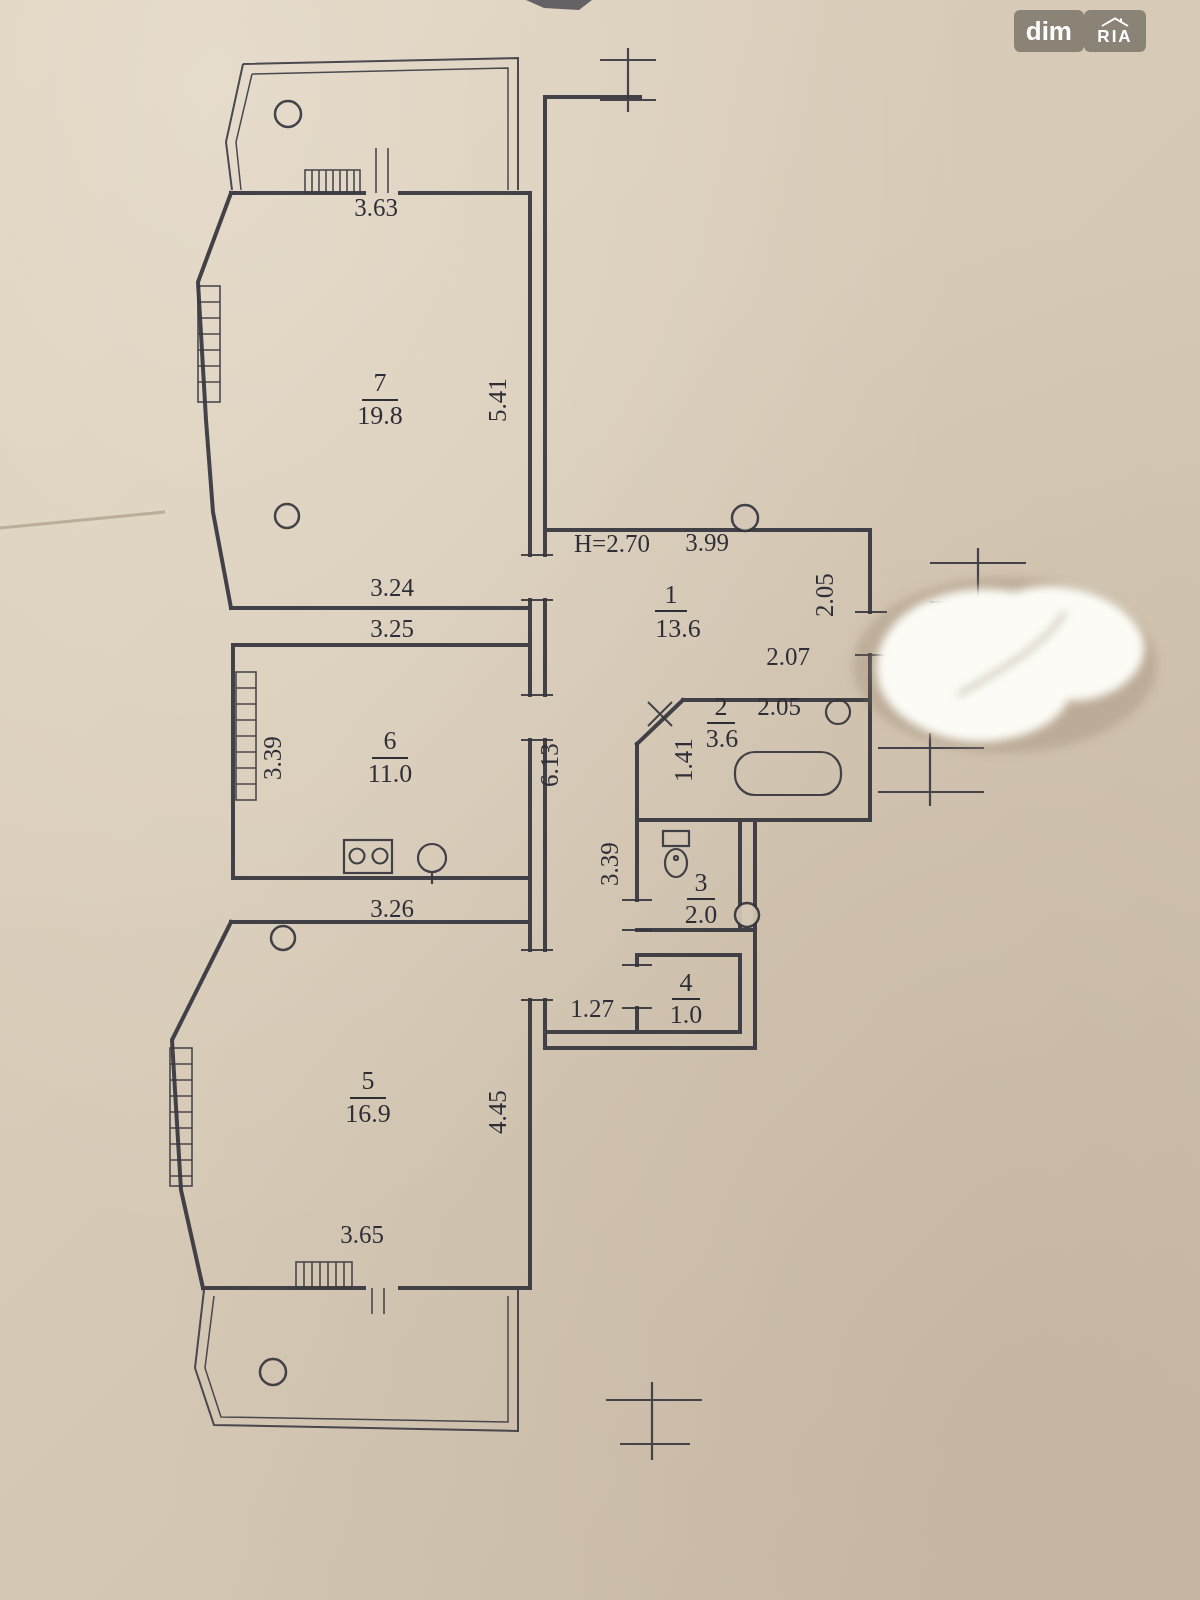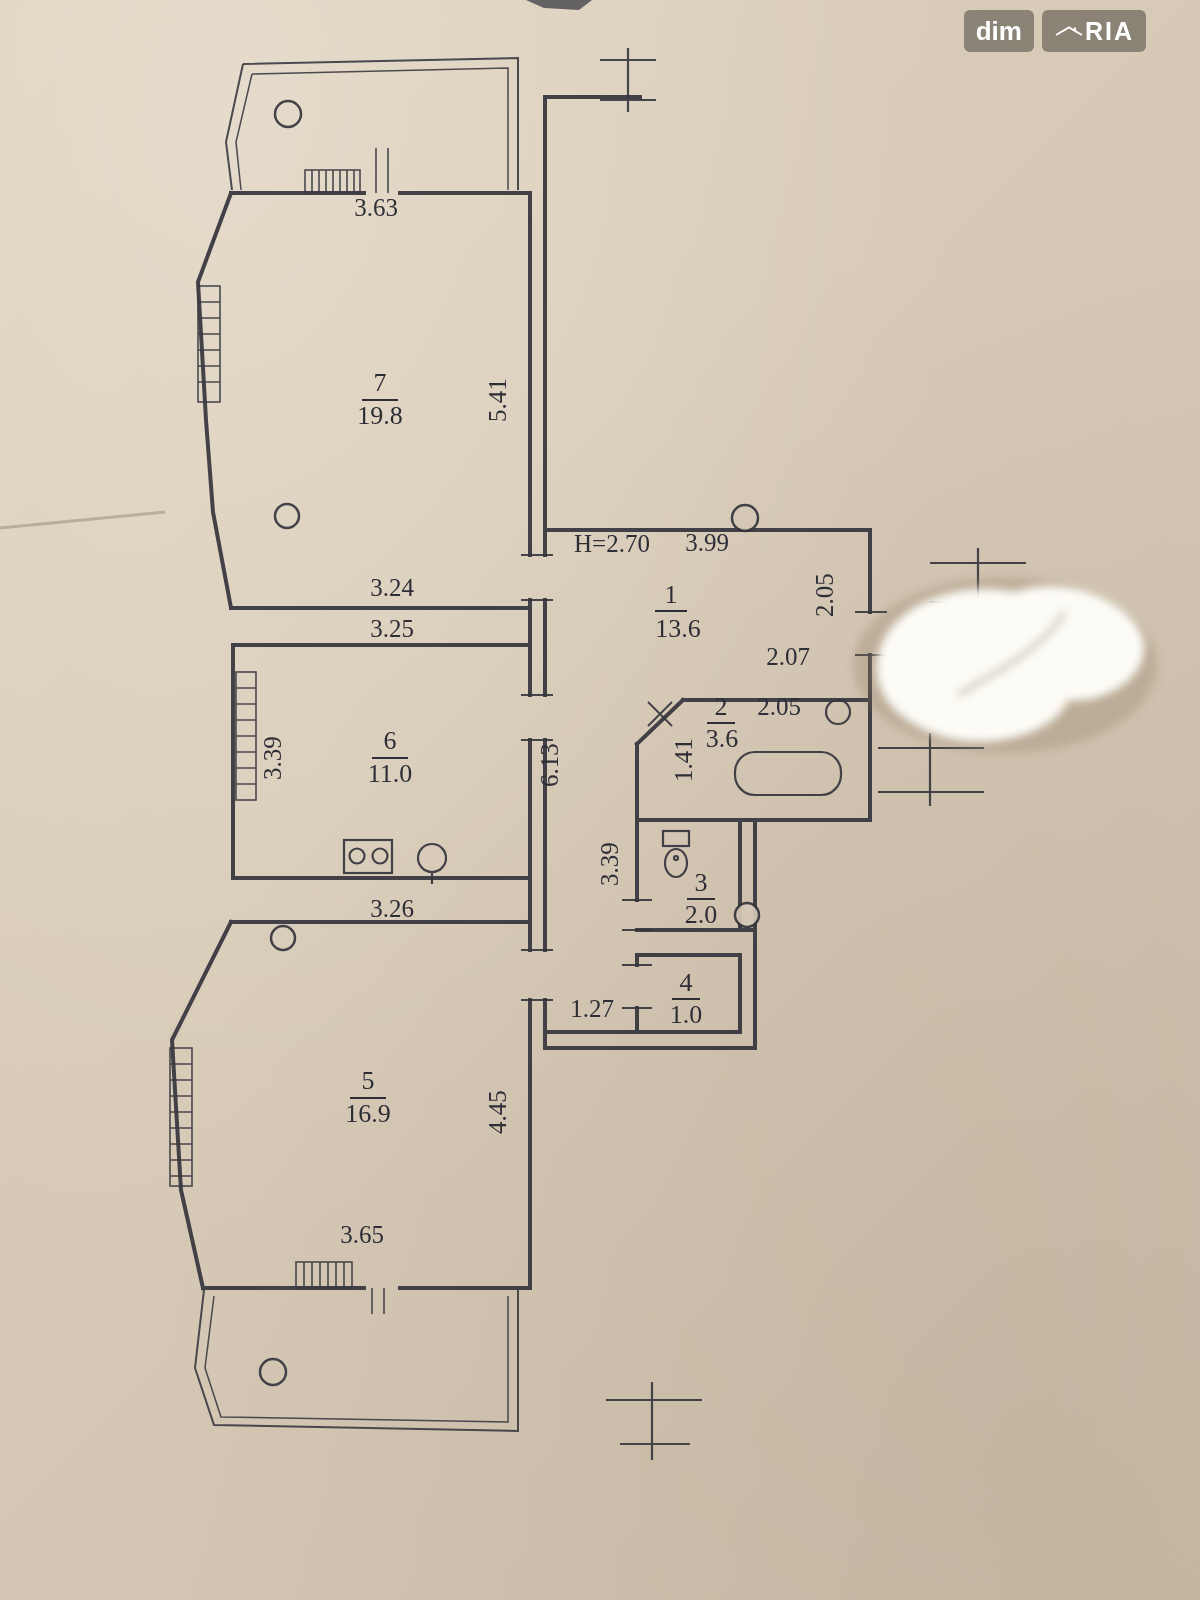--- a/index.html
+++ b/index.html
@@ -10,28 +10,28 @@
       radial-gradient(ellipse at 18% 6%, rgba(255,250,238,0.30), rgba(255,250,238,0) 55%),
       radial-gradient(ellipse at 85% 90%, rgba(120,100,75,0.12), rgba(120,100,75,0) 60%),
       linear-gradient(135deg,#ddd0bd 0%, #d6c9b6 45%, #ccbfab 100%);
   }
   svg.plan{position:absolute;left:0;top:0;}
   svg.plan text{
     font-family:"Liberation Serif",serif;
     font-size:26px;fill:#2e2e37;text-anchor:middle;
   }
   svg.plan text.dim{font-size:25px;}
-  .watermark{position:absolute;top:10px;right:54px;display:flex;gap:8px;justify-content:space-between;}
+  .watermark{position:absolute;top:10px;right:54px;display:flex;justify-content:space-between;}
   .wm-badge{
     min-width:62px;height:42px;background:rgba(75,72,66,0.55);border-radius:6px;
     color:#fff;display:flex;align-items:center;justify-content:center;
     font-family:"Liberation Sans",sans-serif;font-weight:bold;font-size:26px;
     padding:0 12px;box-sizing:border-box;
   }
-  .wm-ria{flex-direction:row;font-size:25px;line-height:1;letter-spacing:2px;gap:1px;}
+  .wm-ria{flex-direction:column;font-size:17px;line-height:1;letter-spacing:2px;gap:1px;}
 </style>
 </head>
 <body>
 
 <div class="page">
 
 <svg class="plan" width="1200" height="1600" viewBox="0 0 1200 1600">
   <defs>
     <filter id="soft" x="-30%" y="-30%" width="160%" height="160%">
       <feGaussianBlur stdDeviation="4"></feGaussianBlur>

